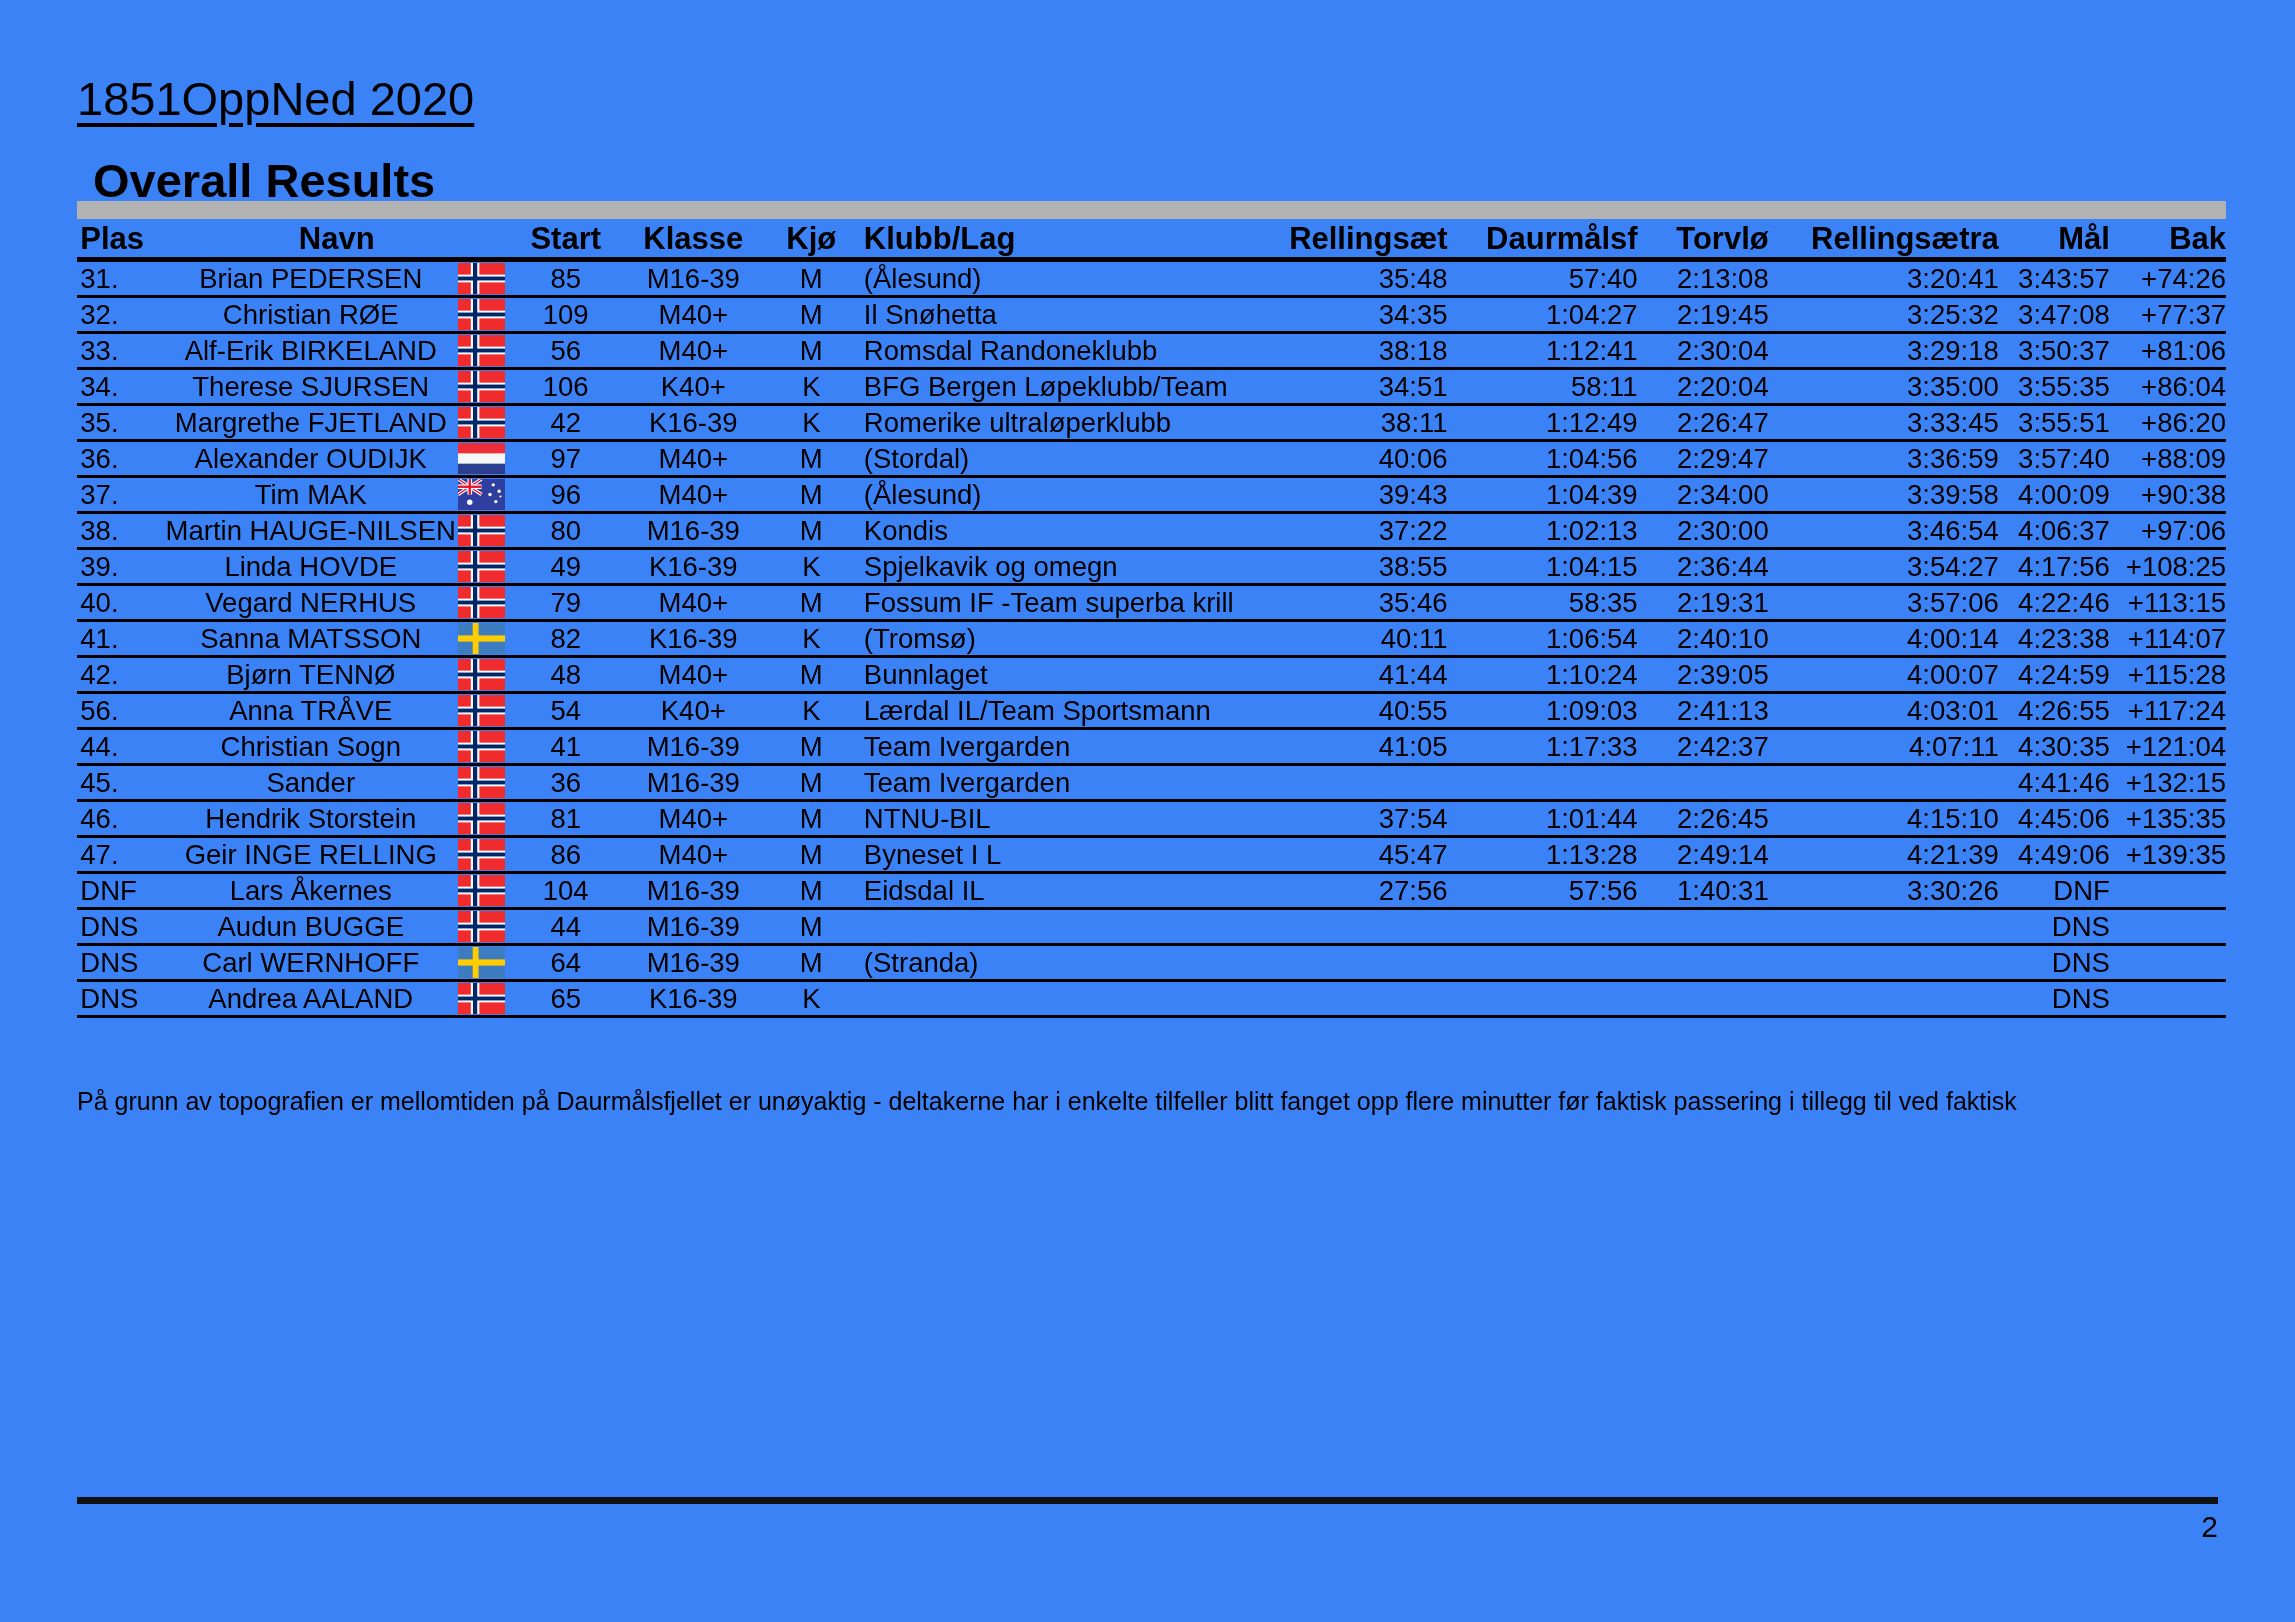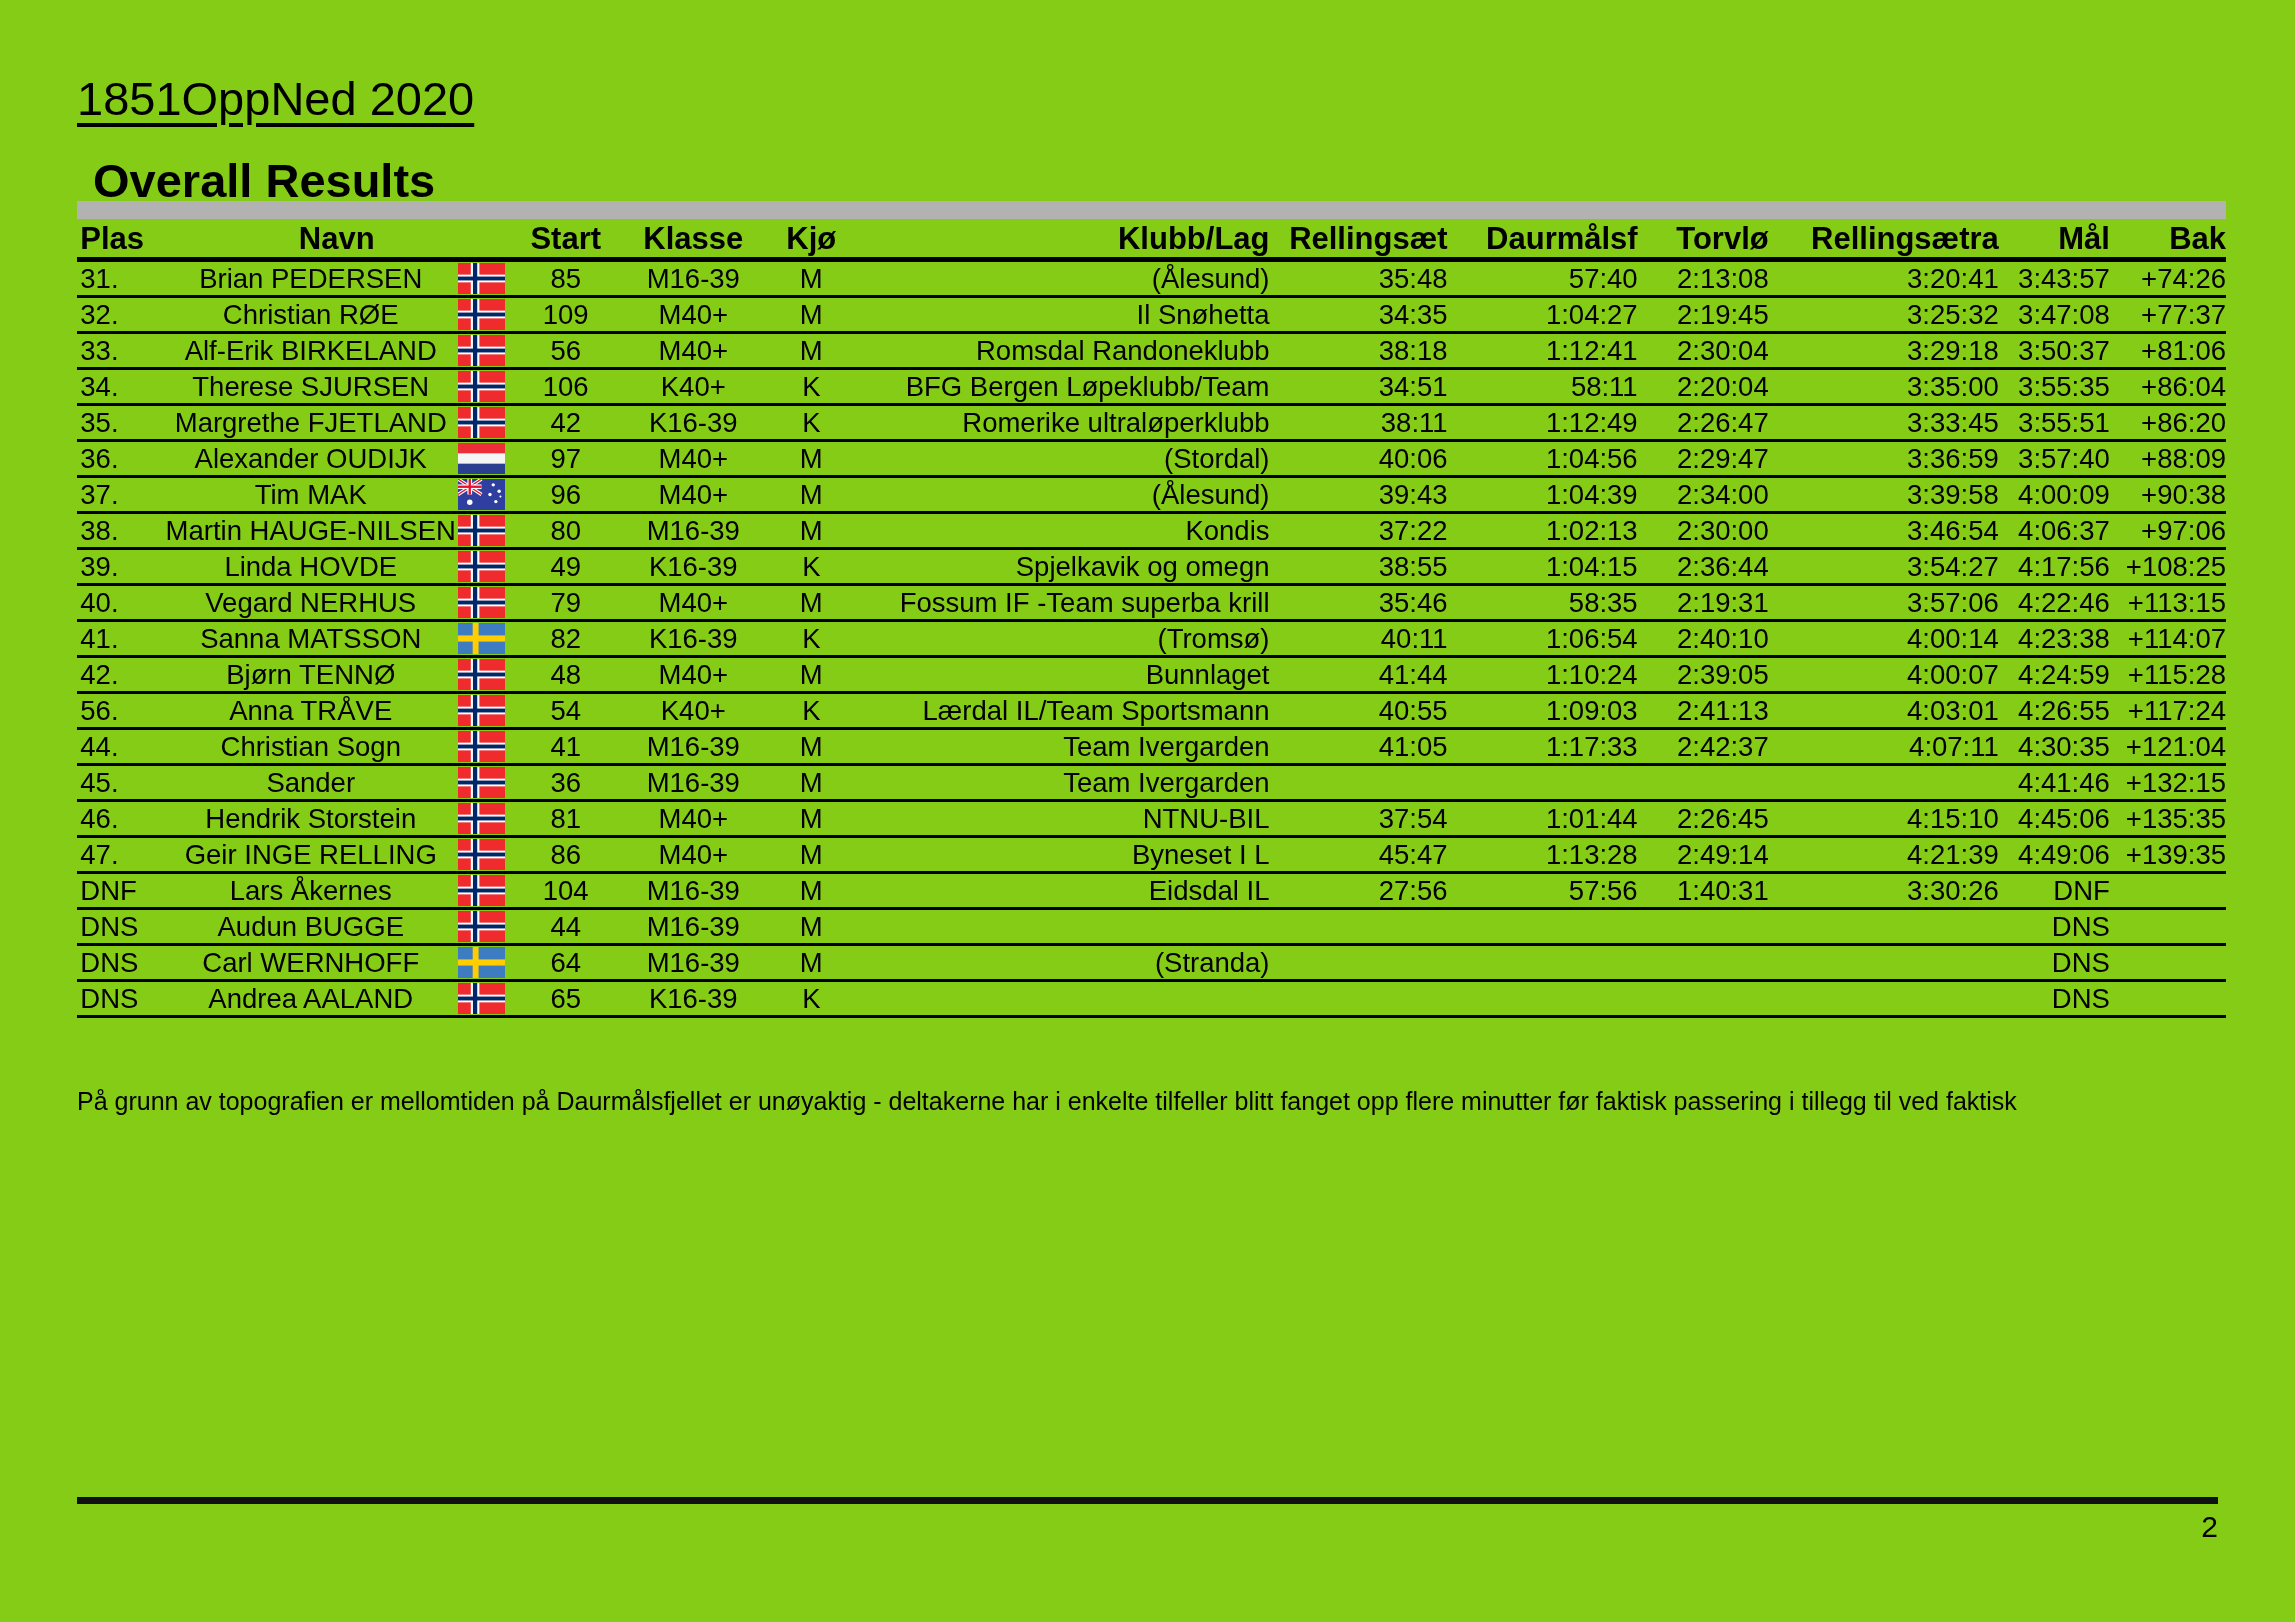--- a/index.html
+++ b/index.html
@@ -2,21 +2,21 @@
 <html style="font-size:10.5px"><head>
 <meta charset="utf-8">
 <style>
   html, body { margin: 0; padding: 0; }
   body {
     width: 2295px; height: 1623px;
     background: #ffffff;
     font-family: "Liberation Sans", "DejaVu Sans", sans-serif;
     color: #000;
   }
-  .page { position: relative; width: 2295px; height: 1623px; background: #84cc16; overflow: hidden; }
+  .page { position: relative; width: 2295px; height: 1623px; background: #3b82f6; overflow: hidden; }
 
   .title {
     position: absolute; left: 77px; top: 73px; margin: 0;
     font-size: 47px; font-weight: 400; line-height: 1.1;
     text-decoration: underline; text-decoration-thickness: 3.9px; text-underline-offset: 7.9px;
     white-space: nowrap;
   }
   .subtitle {
     position: absolute; left: 77px; top: 139px; margin: 16px;
     font-size: 47px; font-weight: 700; line-height: 1.1; white-space: nowrap;
@@ -30,21 +30,21 @@
   table.results {
     position: absolute; left: 77px; top: 220px;
     width: 2149px; border-collapse: collapse; table-layout: fixed;
   }
   table.results th, table.results td { white-space: nowrap; overflow: visible; padding: 0; }
   thead tr { border-bottom: 5.2px solid #000; }
   thead th { height: 37px; vertical-align: bottom; padding-bottom: 6.5px; font-size: 31px; font-weight: 700; margin-top: 7px; }
   tbody tr { border-bottom: 3.9px solid #000; }
   tbody td { height: 33px; vertical-align: middle; font-size: 27.5px; font-weight: 400; }
 
-  .al { text-align: right; }
+  .al { text-align: left; }
   .ac { text-align: center; }
   .ar { text-align: right; }
   .pl { padding-left: 6.5px !important; }
   .c-plas { text-align: left; padding-left: 3.3px !important; }
   .c-navn { text-align: center; padding-left: 1.3px !important; }
   .c-flag { text-align: left; }
   .flag { display: block; width: 47px; height: 31px; line-height: 0; }
   .flag svg { width: 47px; height: 31px; display: block; }
 
   .footnote {

